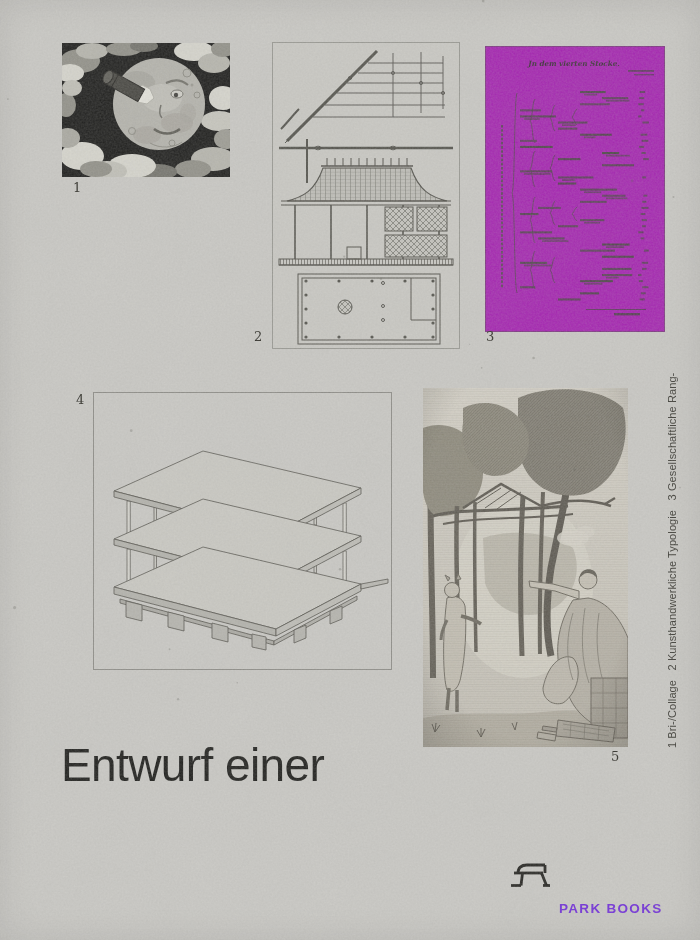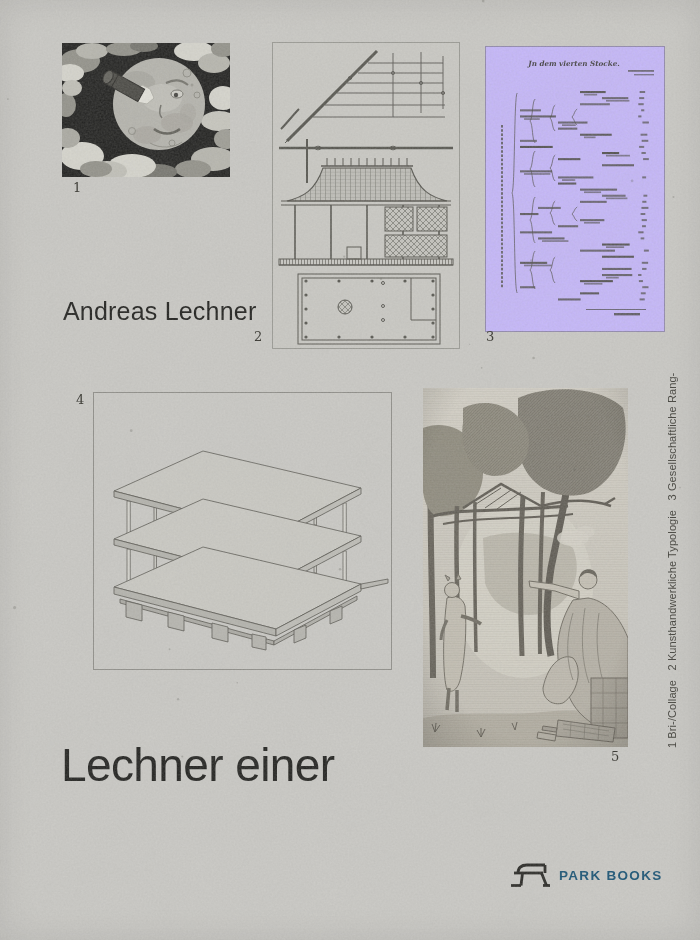--- a/index.html
+++ b/index.html
@@ -13,25 +13,25 @@
          color:#26251f;line-height:14px;}
   .author{position:absolute;left:63px;top:297px;font-size:25px;
           letter-spacing:.2px;color:var(--ink,#161511);}
   .title{position:absolute;left:61px;top:740px;font-size:46px;line-height:50px;
          letter-spacing:-.6px;color:var(--ink,#131310);}
   .vcap{position:absolute;left:667px;top:718px;width:358px;height:30px;
         transform-origin:0 100%;transform:rotate(-90deg);
         font-size:11px;line-height:14px;color:#35342e;letter-spacing:.1px;
         white-space:pre;}
   .logo{position:absolute;left:510px;top:862px;width:40px;height:26px;}
-  .wordmark{position:absolute;left:559px;top:868px;font-size:13.5px;
-            font-weight:bold;letter-spacing:1.3px;color:#0c4a6e;}
+  .wordmark{position:absolute;left:559px;top:901px;font-size:13.5px;
+            font-weight:bold;letter-spacing:1.3px;color:#6d28d9;}
   .grain{position:absolute;left:0;top:0;pointer-events:none;}
   .b2{background:#c9c8c3;border:1px solid rgba(75,74,68,.40);}
-  .b3{background:#c4b5fd;border:1px solid rgba(75,74,68,.45);}
+  .b3{background:#a21caf;border:1px solid rgba(75,74,68,.45);}
   .b4{border:1px solid rgba(75,74,68,.50);}
 </style>
 </head>
 <body>
 
 <div class="cover" style="--bg: #c9c8c4; --ink: #141412;">
 
   <div class="fig" style="left:62px;top:43px;width:168px;height:134px;">
     <svg width="168" height="134" viewBox="0 0 168 134">
       <rect x="0" y="0" width="168" height="134" fill="#141413"></rect>
@@ -481,24 +481,23 @@
         <path d="M12,344 l-3,-8 M12,344 l1,-9 M12,344 l5,-7"></path>
         <path d="M58,349 l-4,-7 M58,349 l0,-9 M58,349 l4,-8"></path>
         <path d="M92,342 l-3,-7 M92,342 l2,-8"></path>
       </g>
       <rect width="205" height="359" fill="url(#hz5)" opacity=".20"></rect>
       <rect width="205" height="359" fill="url(#vg5)"></rect>
     </svg>
   </div>
   <div class="figno" style="left:611px;top:750px;">5</div>
 
-  <div class="author">Andreas Lechner</div>
 
   <div class="title">
-    <div>Lechner einer</div>
+    <div>Entwurf einer</div>
   </div>
 
   <div class="vcap">
     <div>1 Bri-/Collage   2 Kunsthandwerkliche Typologie   3 Gesellschaftliche Rang-</div>
     
   </div>
 
   <div class="logo">
     <svg width="40" height="26" viewBox="0 0 40 26">
       <g stroke="#1c1b18" stroke-width="2.8" fill="none" stroke-linecap="butt">

